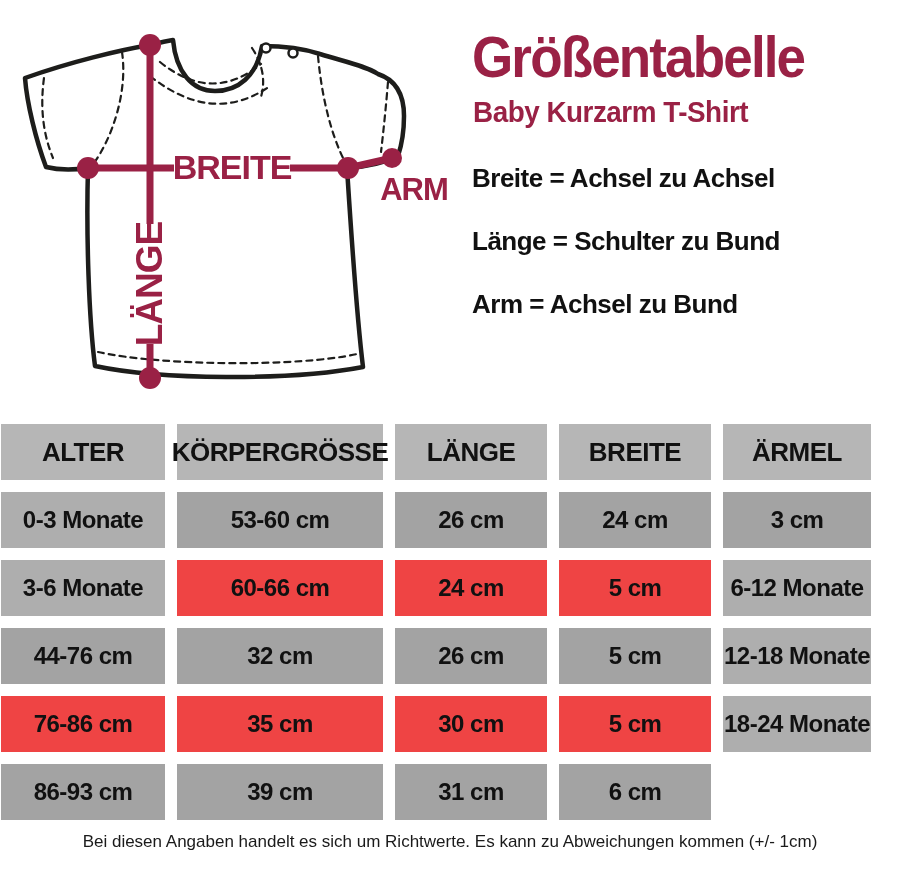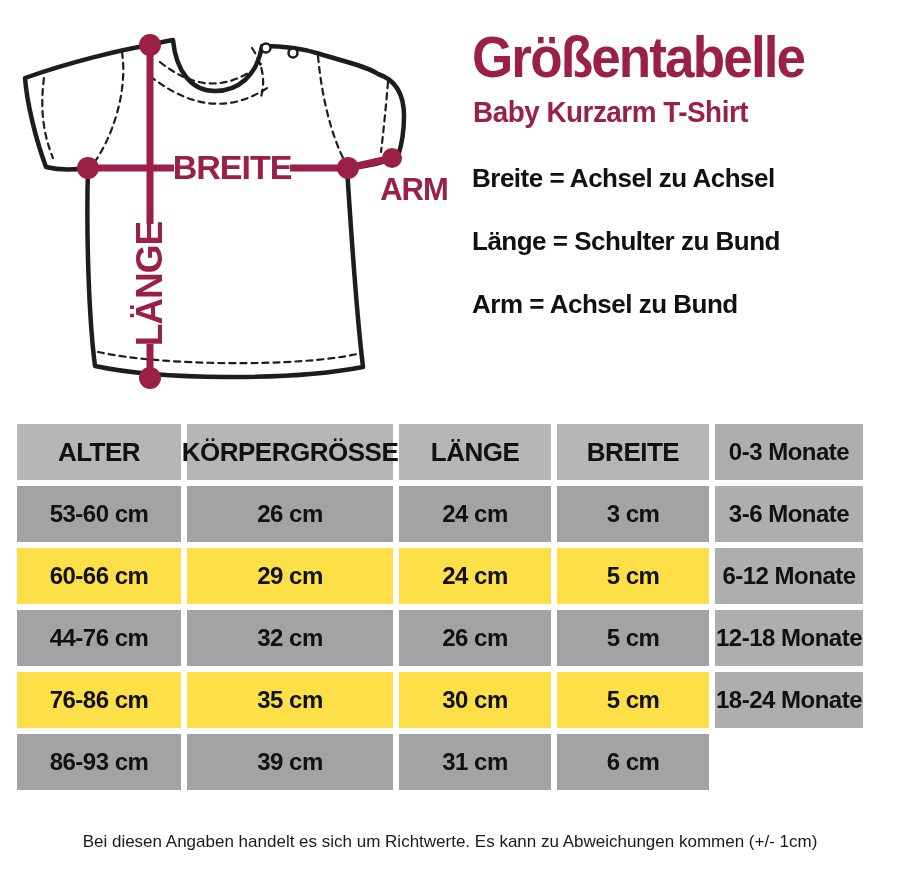--- a/index.html
+++ b/index.html
@@ -23,33 +23,33 @@
     white-space:nowrap;
   }
   .defs{position:absolute;left:472px;top:163px;}
   .def{
     font-size:26px;font-weight:bold;color:#111;
     line-height:30px;margin-bottom:33px;white-space:nowrap;
     letter-spacing:-.5px;
   }
   
   .size-table{
-    position:absolute;left:17px;top:424px;
+    position:absolute;left:1px;top:424px;
     display:grid;grid-template-columns:164px 206px 152px 152px 148px;
-    column-gap:12px;row-gap:12px;grid-auto-rows:56px;gap:6px;
+    column-gap:12px;row-gap:12px;grid-auto-rows:56px;
   }
   .cell{
     display:flex;align-items:center;justify-content:center;
     font-weight:bold;font-size:24px;color:#111;
     letter-spacing:-.5px;white-space:nowrap;
   }
   .th{background:#b6b6b6;font-size:26px;}
   .age{background:#aeaeae;}
   .d-odd{background:#a3a3a3;}
-  .d-even{background:#fde047;}
+  .d-even{background:#ef4444;}
   
   .footer{
     position:absolute;left:0;top:832px;width:100%;
     text-align:center;font-size:17px;color:#1a1a1a;
   }
   
   .ol{fill:#ffffff;stroke:#1d1d1b;stroke-width:4.5;stroke-linejoin:round;stroke-linecap:round;}
   .dash{fill:none;stroke:#1d1d1b;stroke-width:2.2;stroke-dasharray:6 5;stroke-linecap:round;}
   .meas{stroke:#9a2145;stroke-width:7;}
   .mdot{fill:#9a2145;}
@@ -116,30 +116,30 @@
     <div class="def">Länge = Schulter zu Bund</div>
     <div class="def">Arm = Achsel zu Bund</div>
   </div>
 
   <div class="size-table">
 
     <div class="cell th">ALTER</div>
     <div class="cell th">KÖRPERGRÖSSE</div>
     <div class="cell th">LÄNGE</div>
     <div class="cell th">BREITE</div>
+    <div class="cell th">ÄRMEL</div>
 
     <div class="cell age">0-3 Monate</div>
     <div class="cell d-odd">53-60 cm</div>
     <div class="cell d-odd">26 cm</div>
     <div class="cell d-odd">24 cm</div>
     <div class="cell d-odd">3 cm</div>
 
     <div class="cell age">3-6 Monate</div>
     <div class="cell d-even">60-66 cm</div>
-    <div class="cell d-even">29 cm</div>
     <div class="cell d-even">24 cm</div>
     <div class="cell d-even">5 cm</div>
 
     <div class="cell age">6-12 Monate</div>
     <div class="cell d-odd">44-76 cm</div>
     <div class="cell d-odd">32 cm</div>
     <div class="cell d-odd">26 cm</div>
     <div class="cell d-odd">5 cm</div>
 
     <div class="cell age">12-18 Monate</div>

